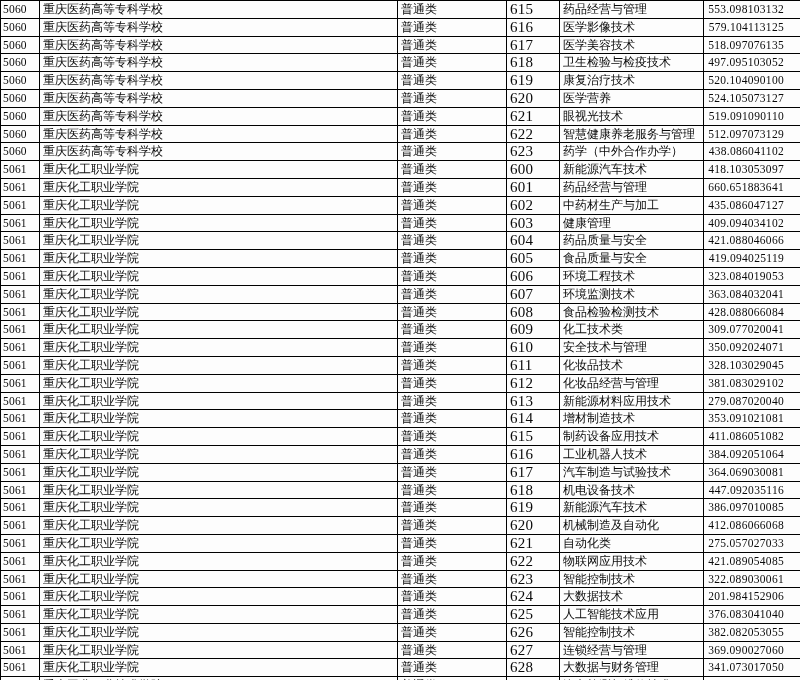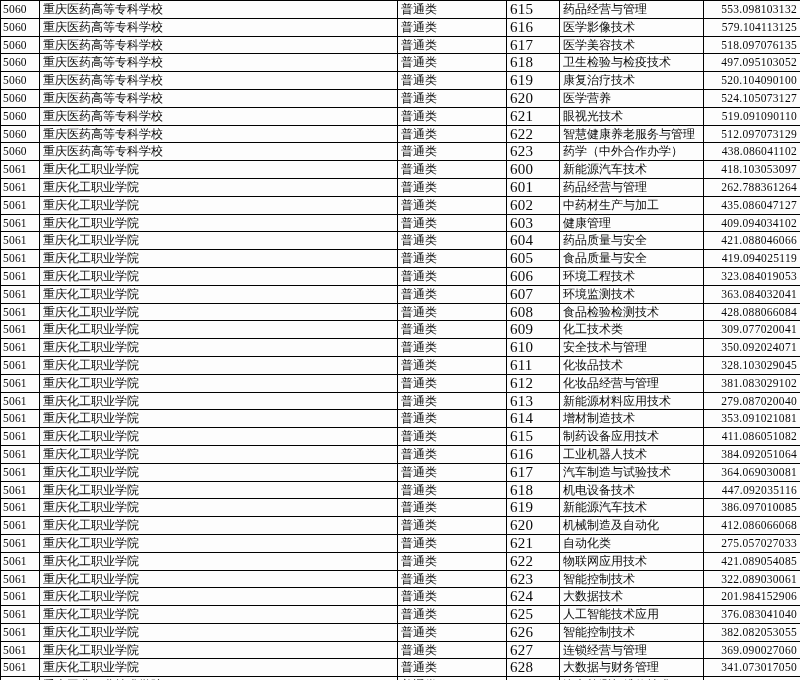--- a/index.html
+++ b/index.html
@@ -16,21 +16,21 @@
     border:1px solid #000;
     height:16.8px;
     line-height:16.8px;
     padding:0 3px;
     white-space:nowrap;
     overflow:hidden;
     vertical-align:middle;
   }
   td.code{padding-left:2px;font-size:11.5px;letter-spacing:.2px;margin-top:24px;}
   td.majorcode{font-size:15px;letter-spacing:.2px;}
-  td.score{text-align:right;padding-right:3px;font-size:11.5px;letter-spacing:.3px;}
+  td.score{text-align:right;padding-right:16px;font-size:11.5px;letter-spacing:.3px;}
   tr.partial td{border-bottom:none;}
 </style>
 </head>
 <body>
 
 <div class="screen">
   <table class="score-table">
     <colgroup>
       <col style="width:39px">
       <col style="width:358px">
@@ -119,21 +119,21 @@
     <td class="majorcode">600</td>
     <td class="major">新能源汽车技术</td>
     <td class="score">418.103053097</td>
   </tr>
         <tr>
     <td class="code">5061</td>
     <td class="school">重庆化工职业学院</td>
     <td class="category">普通类</td>
     <td class="majorcode">601</td>
     <td class="major">药品经营与管理</td>
-    <td class="score">262.788361264</td>
+    <td class="score">660.651883641</td>
   </tr>
         <tr>
     <td class="code">5061</td>
     <td class="school">重庆化工职业学院</td>
     <td class="category">普通类</td>
     <td class="majorcode">602</td>
     <td class="major">中药材生产与加工</td>
     <td class="score">435.086047127</td>
   </tr>
         <tr>

